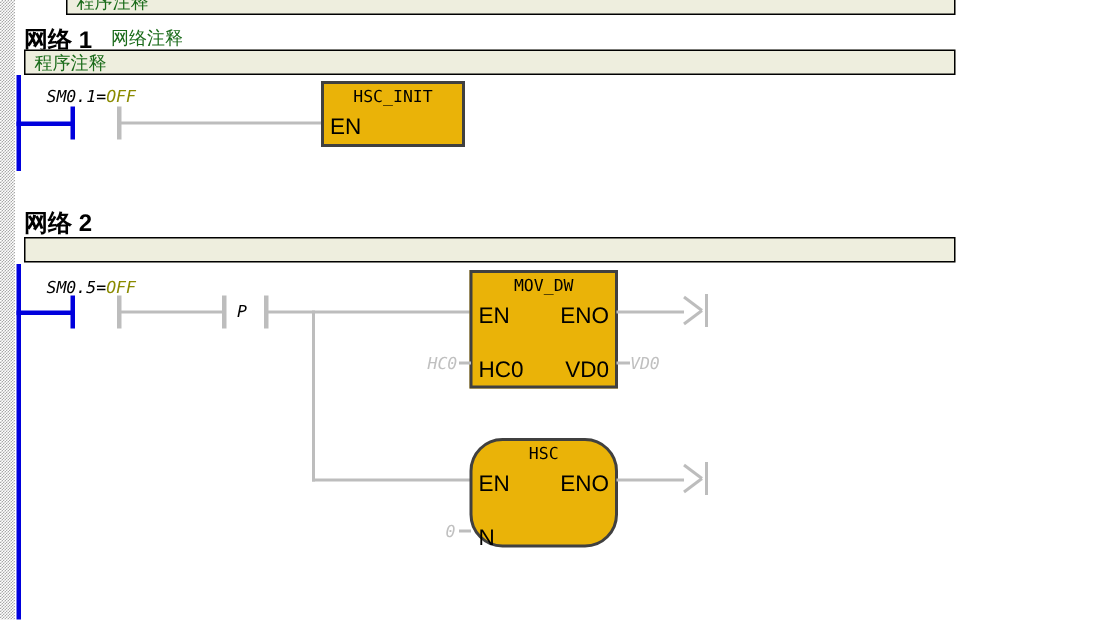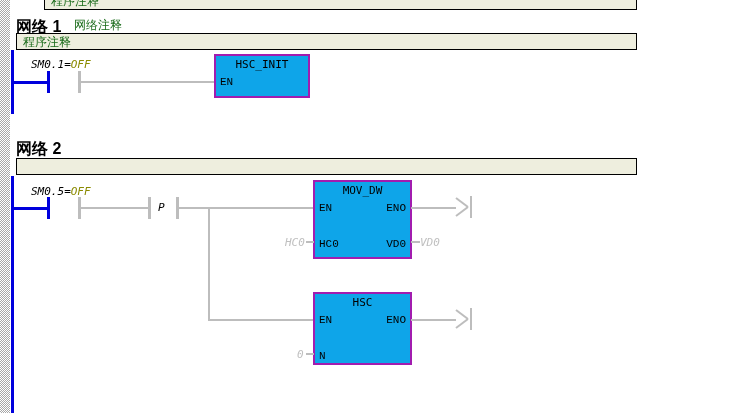--- a/index.html
+++ b/index.html
@@ -61,31 +61,31 @@
   .cbar{position:absolute;width:3px;}
   .cbar.blue{background:#0000dd;}
   .cbar.gray{background:#bdbdbd;}
 
   
   .wire-h{position:absolute;height:2px;background:#bdbdbd;}
   .wire-v{position:absolute;width:2px;background:#bdbdbd;}
 
   
   .fb{
-    position:absolute;border:2px solid #a21caf;background:#0ea5e9;box-sizing:border-box;padding-left:48px;
+    position:absolute;border:2px solid #404040;background:#eab308;box-sizing:border-box;padding-left:48px;
   }
   .fb-name{
     position:absolute;left:0;right:0;top:2px;text-align:center;
     font-family:"DejaVu Sans Mono","Liberation Mono",monospace;
     font-size:11px;color:#000000;white-space:nowrap;
   }
   .pin{
     position:absolute;
-    font-family:Liberation Mono, monospace;
-    font-size:11px;color:#000000;white-space:nowrap;
+    font-family:Liberation Sans, sans-serif;
+    font-size:15px;color:#000000;white-space:nowrap;
   }
   .pin.r{text-align:right;}
 
   
   .conn{position:absolute;width:16px;height:22px;}
   .conn .bar{position:absolute;right:0;top:0;width:2px;height:22px;background:#bdbdbd;}
   .conn .a1{position:absolute;left:0;top:1px;width:15px;height:2px;background:#bdbdbd;
             transform:rotate(37deg);transform-origin:left center;}
   .conn .a2{position:absolute;left:0;top:19px;width:15px;height:2px;background:#bdbdbd;
             transform:rotate(-37deg);transform-origin:left center;}
@@ -161,21 +161,21 @@
   <div class="lbl dim" style="left:420px;top:236px;">VD0</div>
   <div class="wire-h" style="left:411px;top:241px;width:9px;"></div>
 
   <div class="wire-h" style="left:411px;top:207px;width:45px;"></div>
   <div class="conn" style="left:456px;top:196px;">
     <div class="a1"></div>
     <div class="a2"></div>
     <div class="bar"></div>
   </div>
 
-  <div class="fb" style="left:313px;top:292px;width:99px;height:73px;">
+  <div class="fb" style="left:313px;top:292px;width:99px;height:73px;border-radius:22px;">
     <div class="fb-name">HSC</div>
     <div class="pin" style="left:4px;top:20px;">EN</div>
     <div class="pin r" style="right:4px;top:20px;">ENO</div>
     <div class="pin" style="left:4px;top:56px;">N</div>
   </div>
 
   <div class="lbl dim" style="left:297px;top:348px;">0</div>
   <div class="wire-h" style="left:306px;top:353px;width:8px;"></div>
 
   <div class="wire-h" style="left:411px;top:319px;width:45px;"></div>

